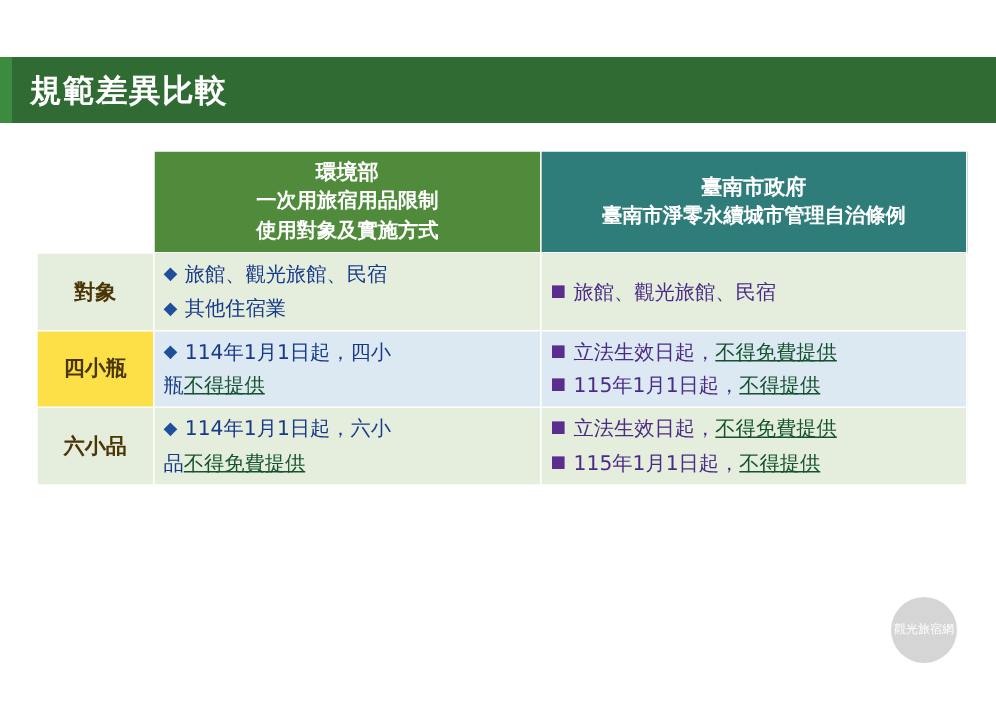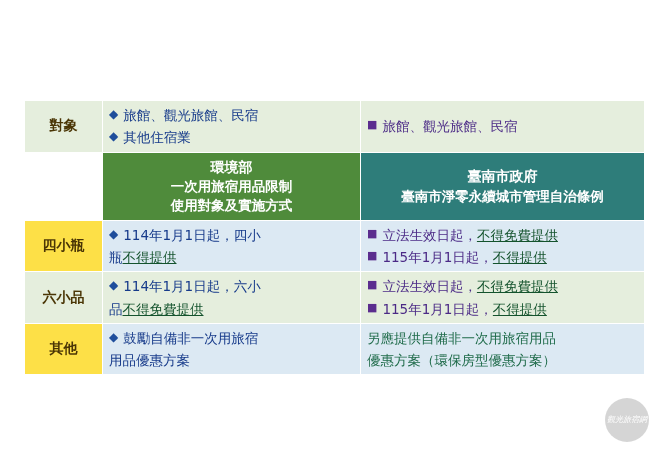--- a/index.html
+++ b/index.html
@@ -130,84 +130,87 @@
   .btxt { flex: 1 1 auto; }
   .blue { color: #163a8a; }
   .purple { color: #4b2a86; }
   .green-txt { color: #1f6b4a; }
   .red-u {
     color: #14532d;
     text-decoration: underline;
   }
   .watermark {
     position: absolute;
-    right: 15px;
+    right: 26px;
     bottom: 28px;
     width: 44px;
     height: 44px;
     border-radius: 50%;
     background: #c8c8c8;
     color: #ffffff;
     font-size: 8px;
     display: flex;
     align-items: center;
     justify-content: center;
     text-align: right;
     line-height: 1.1;
     opacity: 0.75;
-    font-style: italic;
   }
 </style>
 </head>
 <body>
 
 <div class="slide">
 
+  <div class="title-bar">
+    <div class="accent"></div>
+    <div class="title-text">規範差異比較</div>
+  </div>
 
   <table class="cmp">
     <colgroup>
       <col class="c1">
         <col class="c2">
         <col class="c3">
     </colgroup>
     <tbody>
       <tr>
-        <td class="rowlabel">對象</td>
-        <td class="cell-left">
-          <div class="bullet-line">
-            <span class="dia">◆</span>
-            <span class="btxt blue">旅館、觀光旅館、民宿</span>
-          </div>
-          <div class="bullet-line">
-            <span class="dia">◆</span>
-            <span class="btxt blue">其他住宿業</span>
-          </div>
-        </td>
-        <td class="cell-right">
-          <div class="bullet-line">
-            <span class="sq">■</span>
-            <span class="btxt purple">旅館、觀光旅館、民宿</span>
-          </div>
-        </td>
-      </tr>
-
-      <tr>
         <td class="hdr-blank"></td>
         <td class="hdr-green">
           <div>環境部</div>
           <div class="hdr-sub">一次用旅宿用品限制</div>
           <div class="hdr-sub">使用對象及實施方式</div>
         </td>
         <td class="hdr-teal">
           <div>臺南市政府</div>
           <div class="hdr-sub">臺南市淨零永續城市管理自治條例</div>
         </td>
       </tr>
 
       <tr>
+        <td class="rowlabel">對象</td>
+        <td class="cell-left">
+          <div class="bullet-line">
+            <span class="dia">◆</span>
+            <span class="btxt blue">旅館、觀光旅館、民宿</span>
+          </div>
+          <div class="bullet-line">
+            <span class="dia">◆</span>
+            <span class="btxt blue">其他住宿業</span>
+          </div>
+        </td>
+        <td class="cell-right">
+          <div class="bullet-line">
+            <span class="sq">■</span>
+            <span class="btxt purple">旅館、觀光旅館、民宿</span>
+          </div>
+        </td>
+      </tr>
+
+      <tr>
         <td class="rowlabel alt">四小瓶</td>
         <td class="cell-left alt">
           <div class="bullet-line">
             <span class="dia">◆</span>
             <span class="btxt blue">114年1月1日起，四小</span>
           </div>
           <div class="bullet-line">
             <span class="btxt"><span class="blue">瓶</span><span class="red-u">不得提供</span></span>
           </div>
         </td>
@@ -239,37 +242,17 @@
             <span class="sq">■</span>
             <span class="btxt"><span class="purple">立法生效日起，</span><span class="red-u">不得免費提供</span></span>
           </div>
           <div class="bullet-line">
             <span class="sq">■</span>
             <span class="btxt"><span class="purple">115年1月1日起，</span><span class="red-u">不得提供</span></span>
           </div>
         </td>
       </tr>
 
-      <tr>
-        <td class="rowlabel alt">其他</td>
-        <td class="cell-left alt">
-          <div class="bullet-line">
-            <span class="dia">◆</span>
-            <span class="btxt blue">鼓勵自備非一次用旅宿</span>
-          </div>
-          <div class="bullet-line">
-            <span class="btxt blue">用品優惠方案</span>
-          </div>
-        </td>
-        <td class="cell-right alt">
-          <div class="bullet-line">
-            <span class="btxt green-txt">另應提供自備非一次用旅宿用品</span>
-          </div>
-          <div class="bullet-line">
-            <span class="btxt green-txt">優惠方案（環保房型優惠方案）</span>
-          </div>
-        </td>
-      </tr>
     </tbody>
   </table>
 
   <div class="watermark">觀光旅宿網</div>
 </div>
 
 </body></html>

